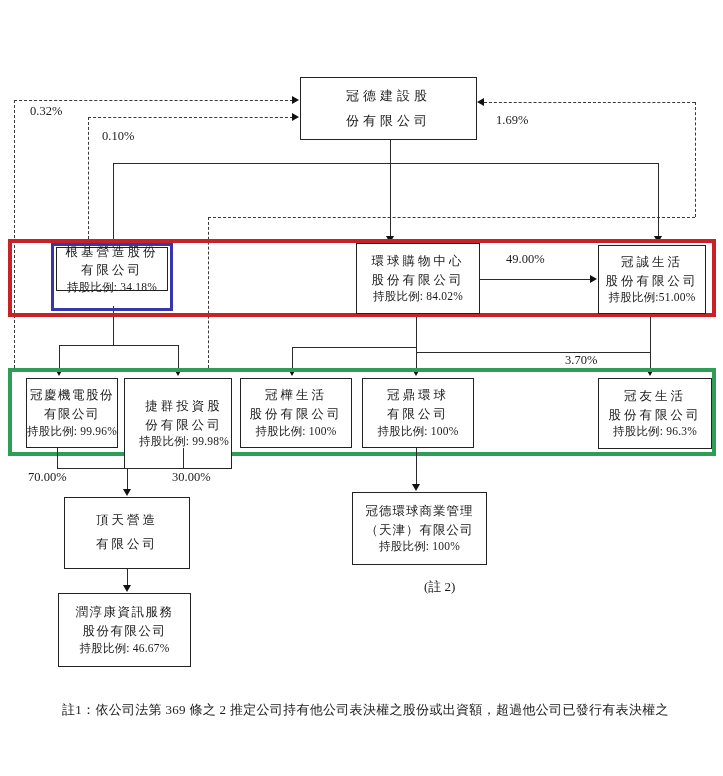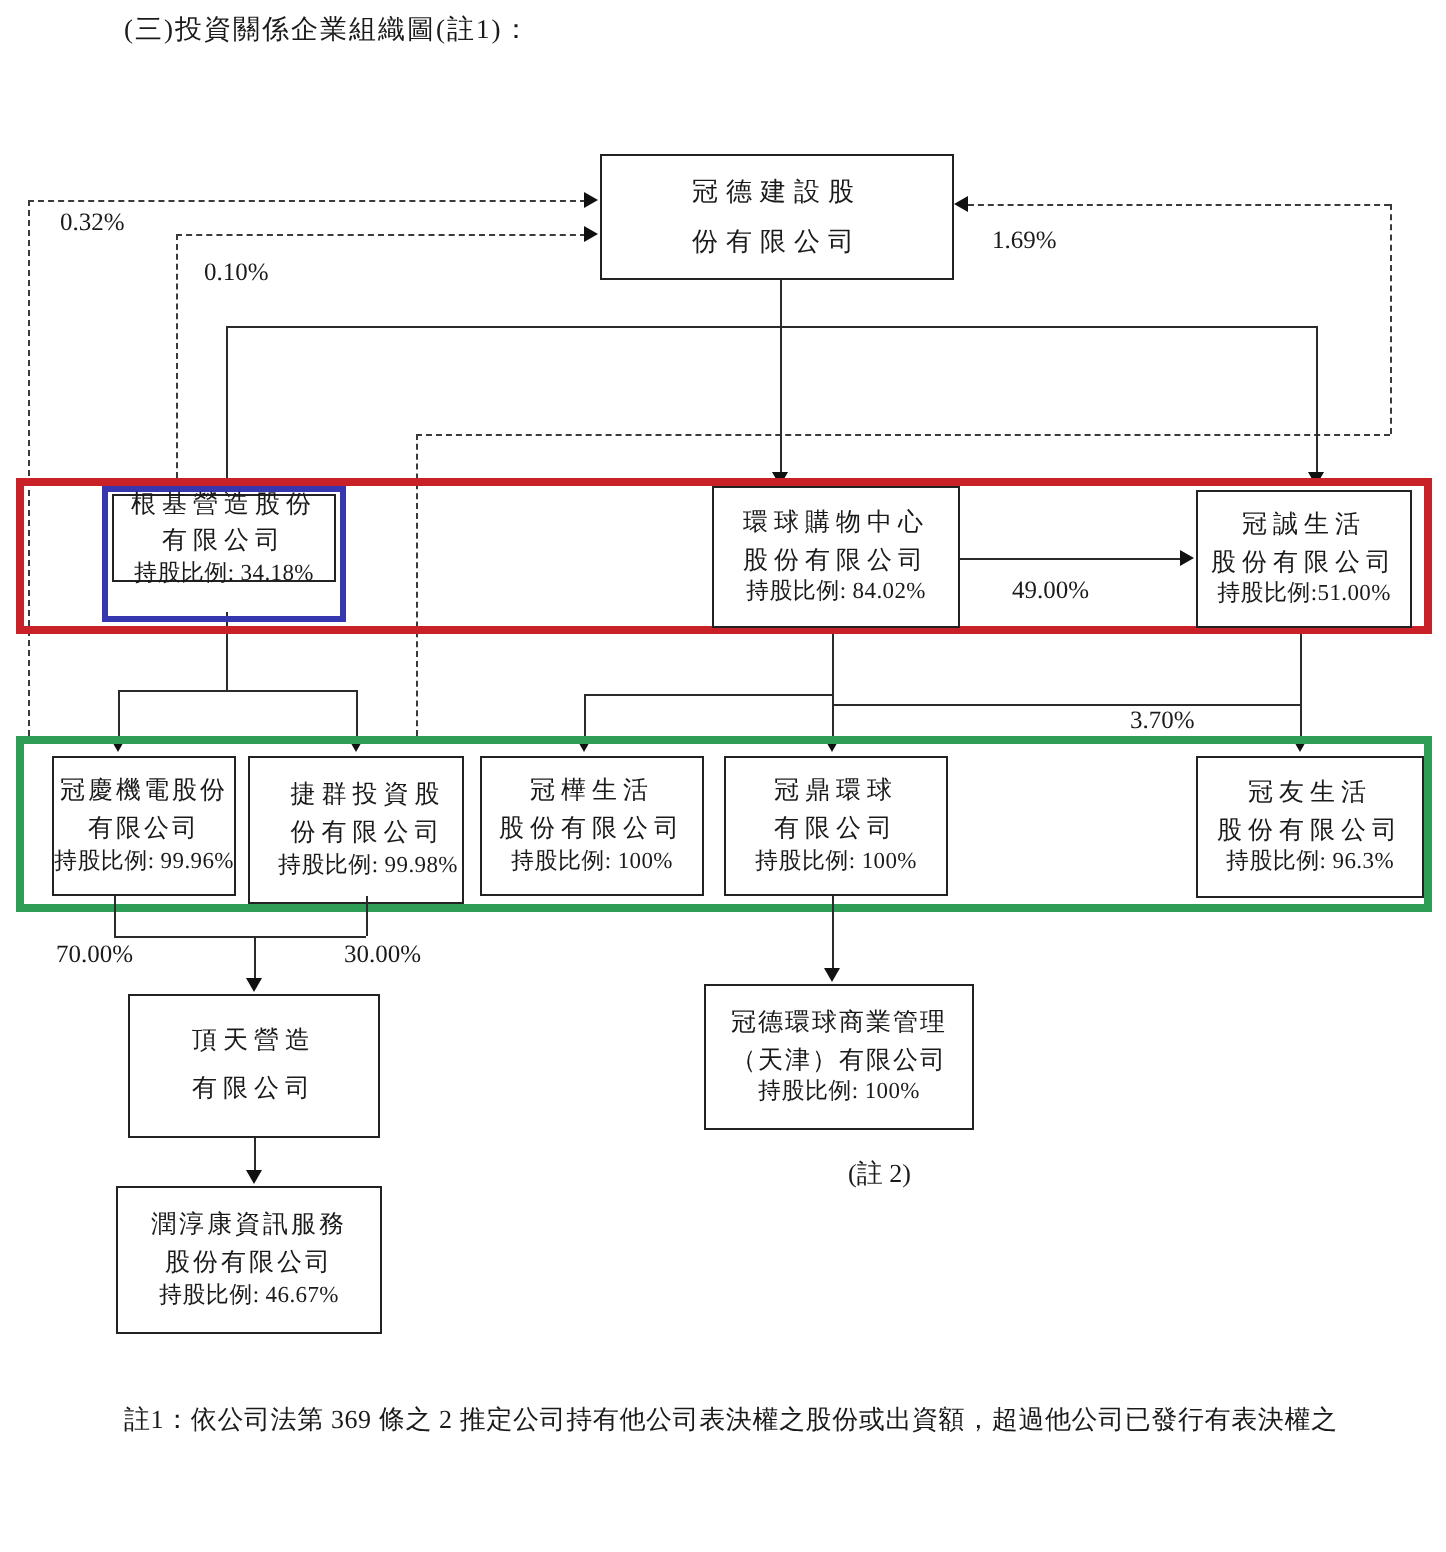--- a/index.html
+++ b/index.html
@@ -23,21 +23,20 @@
   .arrl{border-top:4.5px solid transparent;border-bottom:4.5px solid transparent;border-right:7.5px solid #111;}
   .lbl{position:absolute;font-size:12.5px;white-space:nowrap;}
   .grect{position:absolute;box-sizing:border-box;background:transparent;}
   .note{position:absolute;font-size:13px;letter-spacing:0.3px;white-space:nowrap;}
 </style>
 </head>
 <body>
 
 <div id="stage">
 
-  <div class="title" style="left:62px;top:6px;">(三)投資關係企業組織圖(註1)：</div>
 
   <div class="hdash" style="left:14px;top:100px;width:279px;"></div>
   <div class="vdash" style="left:14px;top:100px;height:268px;"></div>
   <div class="arrr" style="left:292px;top:95.5px;"></div>
   <div class="lbl" style="left:30px;top:104px;">0.32%</div>
 
   <div class="hdash" style="left:88px;top:117px;width:205px;"></div>
   <div class="vdash" style="left:88px;top:117px;height:127px;"></div>
   <div class="arrr" style="left:292px;top:112.5px;"></div>
   <div class="lbl" style="left:102px;top:129px;">0.10%</div>
@@ -52,21 +51,21 @@
   <div class="vline" style="left:390px;top:140px;height:97px;"></div>
   <div class="arrd" style="left:386px;top:236px;"></div>
   <div class="hline" style="left:113px;top:163px;width:545px;"></div>
   <div class="vline" style="left:113px;top:163px;height:78px;"></div>
   <div class="arrd" style="left:109px;top:240px;"></div>
   <div class="vline" style="left:658px;top:163px;height:74px;"></div>
   <div class="arrd" style="left:654px;top:236px;"></div>
 
   <div class="hline" style="left:480px;top:279px;width:111px;"></div>
   <div class="arrr" style="left:590px;top:274.5px;"></div>
-  <div class="lbl" style="left:506px;top:252px;margin-top:36px;">49.00%</div>
+  <div class="lbl" style="left:506px;top:252px;">49.00%</div>
 
   <div class="vline" style="left:113px;top:306px;height:39px;"></div>
   <div class="hline" style="left:59px;top:345px;width:119px;"></div>
   <div class="vline" style="left:59px;top:345px;height:25px;"></div>
   <div class="arrd" style="left:55px;top:369px;"></div>
   <div class="vline" style="left:178px;top:345px;height:25px;"></div>
   <div class="arrd" style="left:174px;top:369px;"></div>
 
   <div class="vline" style="left:416px;top:314px;height:56px;"></div>
   <div class="arrd" style="left:412px;top:369px;"></div>
@@ -102,21 +101,21 @@
     <div class="nm">冠誠生活</div>
     <div class="nm">股份有限公司</div>
     <div class="pct">持股比例:51.00%</div>
   </div>
 
   <div class="box" style="left:26px;top:378px;width:92px;height:70px;">
     <div class="nm" style="letter-spacing:1.5px;">冠慶機電股份</div>
     <div class="nm" style="letter-spacing:1.5px;">有限公司</div>
     <div class="pct">持股比例: 99.96%</div>
   </div>
-  <div class="box" style="left:124px;top:378px;width:108px;height:74px;padding-left:12px;">
+  <div class="box" style="left:124px;top:378px;width:108px;height:91px;padding-left:12px;">
     <div class="nm">捷群投資股</div>
     <div class="nm">份有限公司</div>
     <div class="pct">持股比例: 99.98%</div>
   </div>
   <div class="box" style="left:240px;top:378px;width:112px;height:70px;">
     <div class="nm">冠樺生活</div>
     <div class="nm">股份有限公司</div>
     <div class="pct">持股比例: 100%</div>
   </div>
   <div class="box" style="left:362px;top:378px;width:112px;height:70px;">

